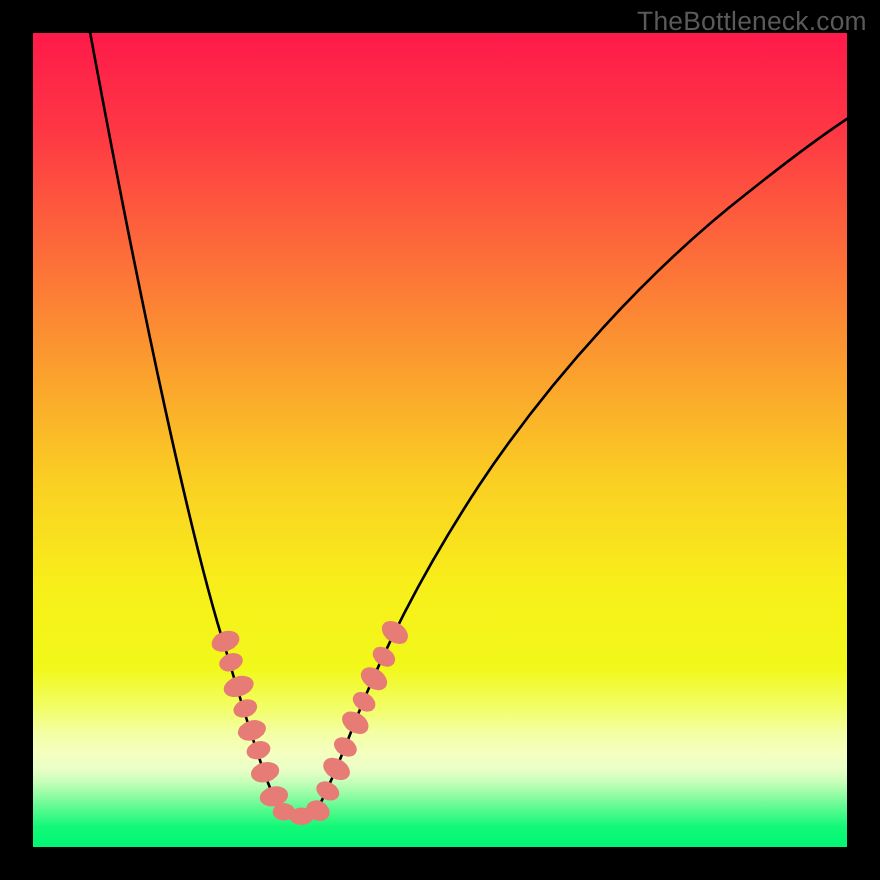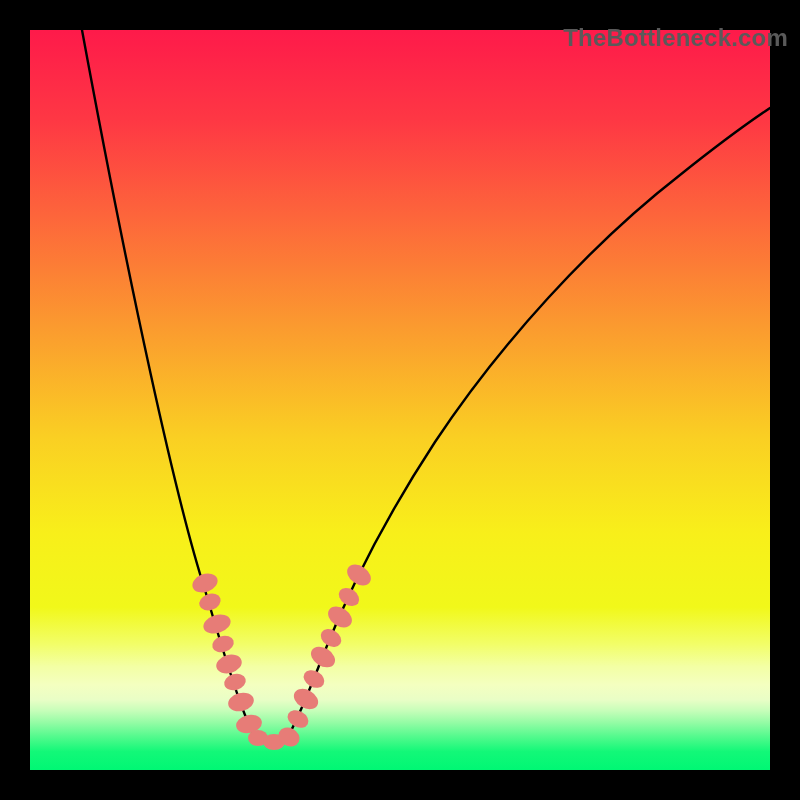--- a/index.html
+++ b/index.html
@@ -18,25 +18,25 @@
     width: 740px;
     height: 740px;
     overflow: hidden;
   }
   .gradient {
     position: absolute;
     inset: 0;
   }
   .watermark {
     position: absolute;
-    top: 24px;
+    top: 6px;
     right: 12px;
     color: #5a5a5a;
     font-size: 24px;
-    font-weight: 700;
+    font-weight: 400;
     letter-spacing: 0.2px;
     z-index: 5;
     user-select: none;
   }
   svg.curves {
     position: absolute;
     inset: 0;
     z-index: 3;
   }
   svg.markers {

